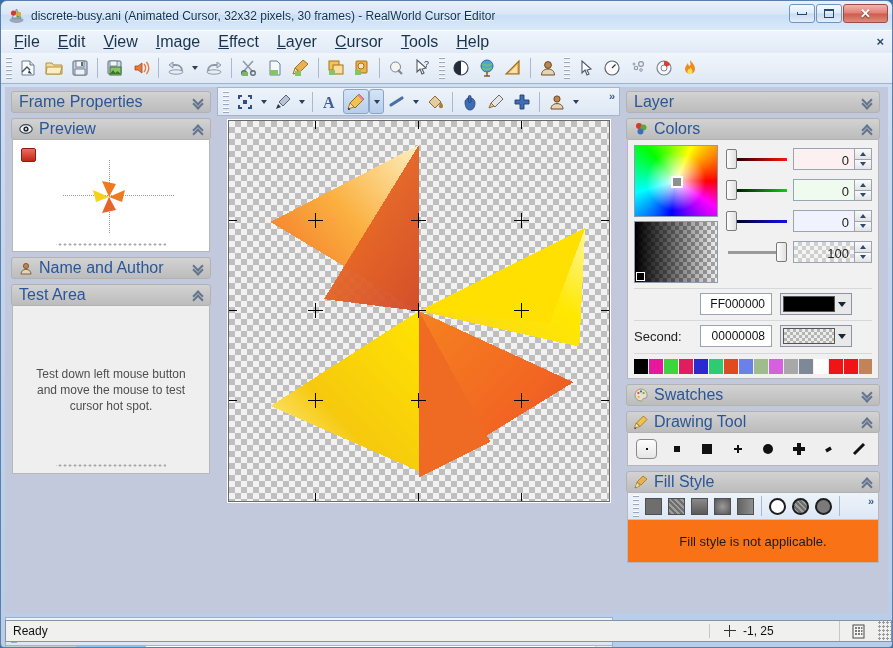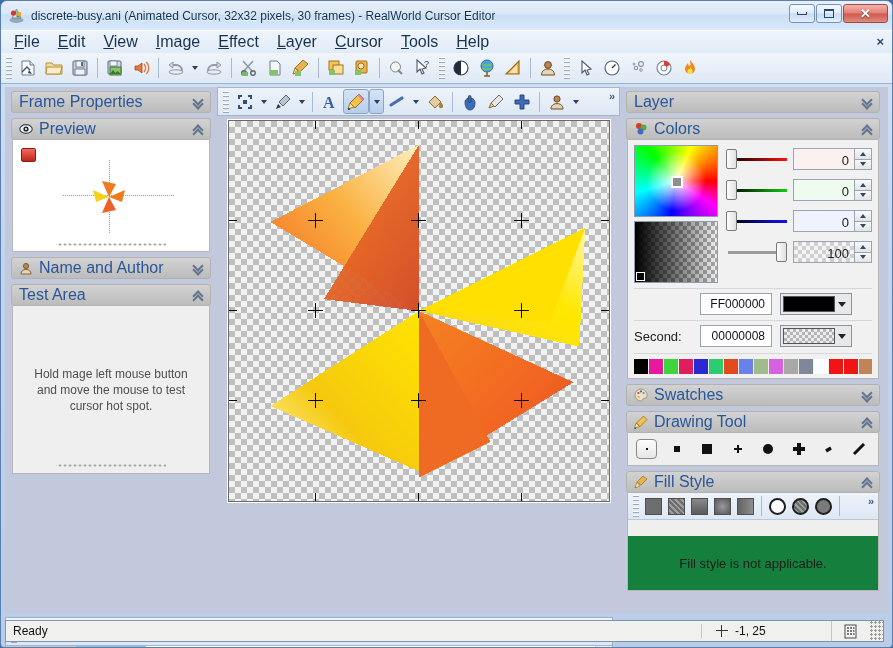--- a/index.html
+++ b/index.html
@@ -446,28 +446,28 @@
   
   .fs-toolbar {
     height: 27px; display: flex; align-items: center;
     background: linear-gradient(to bottom, #eef3fa, #dde8f5);
     border-bottom: 1px solid #bcc8d6;
     padding: 0 2px; position: relative;
   }
   .fs-sq { width: 17px; height: 17px; border: 1px solid #4f4f4f; margin: 0 3px; flex: 0 0 auto; }
   .fs-ci { width: 17px; height: 17px; border: 2px solid #1e1e1e; border-radius: 50%; margin: 0 3px; flex: 0 0 auto; }
   .fs-msg {
-    background: #15803d; height: 54px;
+    background: #f97316; height: 42px;
     display: flex; align-items: center; justify-content: center;
-    font-size: 13px; color: #1c1c1c; margin-top: 16px;
+    font-size: 13px; color: #1c1c1c;
   }
 
   
   .statusbar {
-    position: absolute; left: 4px; right: 8px; bottom: 5px;
+    position: absolute; left: 4px; right: 0; bottom: 5px;
     height: 22px;
     background: #f0f0ee;
     border: 1px solid #7f94ad;
     display: flex; align-items: center;
     font-size: 12px; color: #111;
   }
   .sb-main { flex: 1 1 auto; padding-left: 7px; }
   .sb-coord {
     flex: 0 0 auto; display: flex; align-items: center; gap: 7px;
     padding: 0 14px;
@@ -755,21 +755,21 @@
           <span class="chev down"></span>
         </div>
       </div>
 
       <div class="panel">
         <div class="panel-header">
           <span class="ph-title">Test Area</span>
           <span class="chev up"></span>
         </div>
         <div class="panel-body testarea-body">
-          <div class="testarea-text">Hold mage left mouse button and move the mouse to test cursor hot spot.</div>
+          <div class="testarea-text">Test down left mouse button and move the mouse to test cursor hot spot.</div>
           <div class="dotted-grip"></div>
         </div>
       </div>
 
     </div>
 
     <div class="centercol">
 
       <div class="canvas-toolbar">
         <div class="grip"></div>

